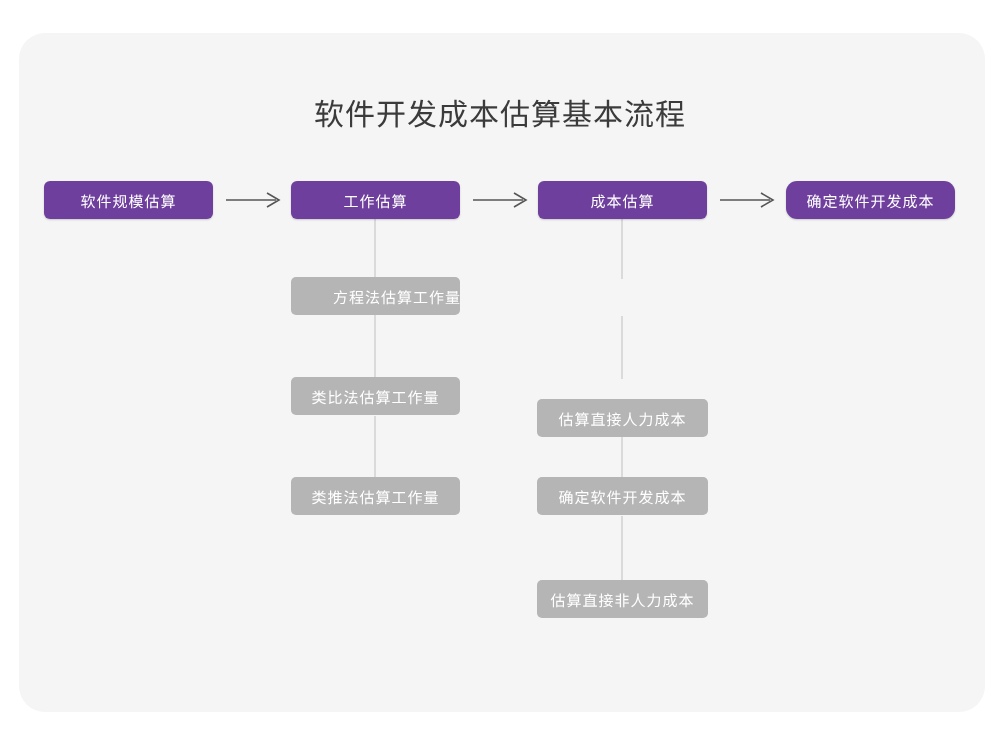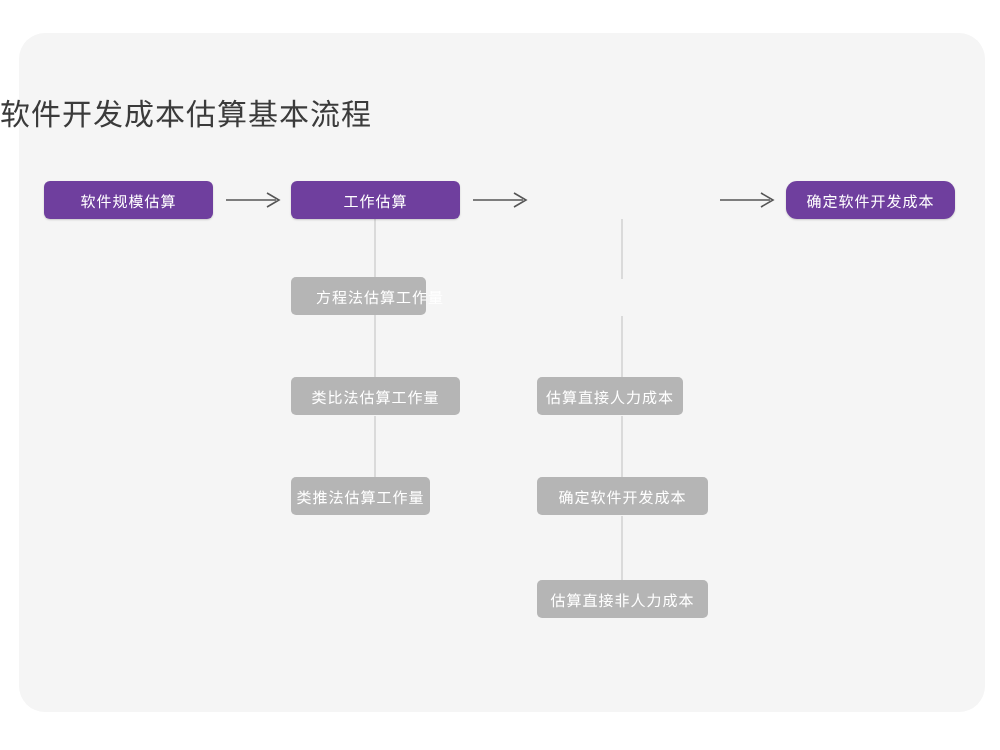--- a/index.html
+++ b/index.html
@@ -32,21 +32,21 @@
     background: #f5f5f5;
     border-radius: 26px;
   }
 
   
   .page-title {
     position: absolute;
     left: 0;
     top: 93px;
     width: 1000px;
-    text-align: left;
+    text-align: center;
     font-size: 30px;
     line-height: 44px;
     letter-spacing: 1px;
     color: #3b3b3b;
     font-weight: normal;
     white-space: nowrap;
   }
 
   
   .node {
@@ -122,29 +122,30 @@
     <svg width="62" height="24" viewBox="0 0 62 24">
       <line x1="2" y1="12" x2="52" y2="12" stroke="#555555" stroke-width="1.6"></line>
       <polyline points="43,5 55,12 43,19" fill="none" stroke="#555555" stroke-width="1.6"></polyline>
     </svg>
   </div>
 
   <div class="node primary" style="left:44px;  top:181px; width:169px;">软件规模估算</div>
 
   <div class="node primary" style="left:291px; top:181px; width:169px;">工作估算</div>
 
+  <div class="node primary" style="left:538px; top:181px; width:169px;">成本估算</div>
 
   <div class="node primary" style="left:786px; top:181px; width:169px;border-radius:11px;">确定软件开发成本</div>
 
-  <div class="node secondary" style="left:291px; top:277px; width:135px;padding-left:43px;">方程法估算工作量</div>
+  <div class="node secondary" style="left:291px; top:277px; width:169px;padding-left:43px;">方程法估算工作量</div>
 
   <div class="node secondary" style="left:291px; top:377px; width:169px;text-align:center;">类比法估算工作量</div>
 
-  <div class="node secondary" style="left:291px; top:477px; width:139px;">类推法估算工作量</div>
+  <div class="node secondary" style="left:291px; top:477px; width:169px;">类推法估算工作量</div>
 
 
-  <div class="node secondary" style="left:537px; top:377px; width:146px;">估算直接人力成本</div>
+  <div class="node secondary" style="left:537px; top:399px; width:171px;">估算直接人力成本</div>
 
   <div class="node secondary" style="left:537px; top:477px; width:171px;">确定软件开发成本</div>
 
   <div class="node secondary" style="left:537px; top:580px; width:171px;">估算直接非人力成本</div>
 
 </div>
 
 </body></html>

